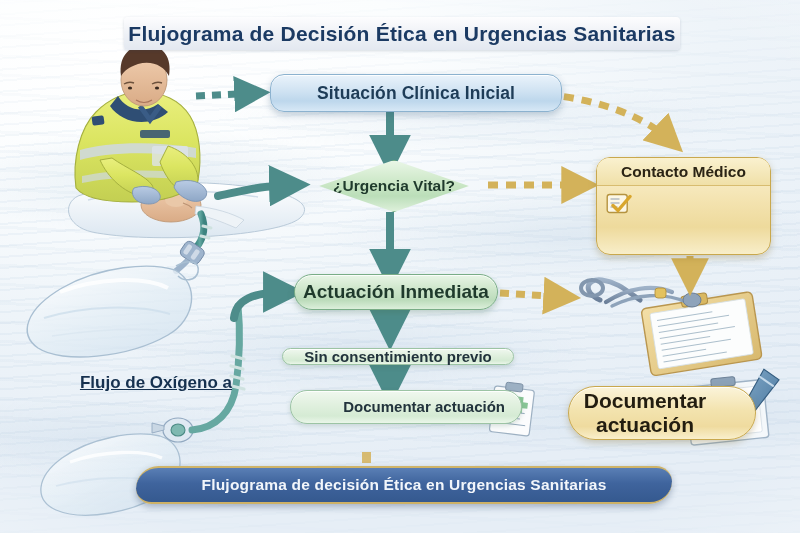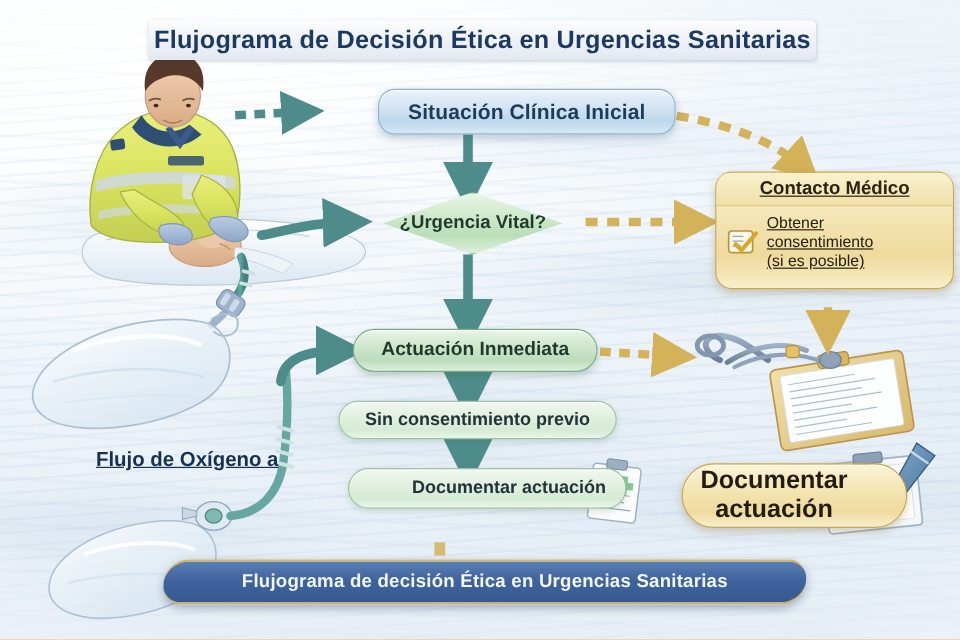--- a/index.html
+++ b/index.html
@@ -64,21 +64,21 @@
     border:1.6px solid #8cb2cf;
     box-shadow:0 3px 7px rgba(60,95,128,.30), inset 0 1px 0 rgba(255,255,255,.85);
     font-size:17.5px;font-weight:600;letter-spacing:.1px;
     color:#1e3c57;
   }
   .n-green{
     border-radius:999px;
     background:linear-gradient(180deg,#e8f5e6 0%,#cfe7cc 40%,#bcdcbb 74%,#dcefdb 100%);
     border:1.6px solid #79ad86;
     box-shadow:0 3px 6px rgba(68,110,84,.28), inset 0 1px 0 rgba(255,255,255,.8);
-    font-size:16px;font-weight:600;
+    font-size:19px;font-weight:600;
     color:#1f3a2c;
   }
   .n-green-pale{
     border-radius:999px;
     background:linear-gradient(180deg,#f0f8ef 0%,#e0f0de 45%,#d5ebd4 78%,#eaf6e9 100%);
     border:1.4px solid #9cc4a4;
     box-shadow:0 2px 5px rgba(68,110,84,.2), inset 0 1px 0 rgba(255,255,255,.85);
     font-size:15px;font-weight:600;
     color:#22333c;
   }
@@ -129,24 +129,23 @@
     border-bottom:2.5px solid #cdb166;
     border-radius:26px 18px 26px 18px;
     box-shadow:0 3px 7px rgba(30,55,95,.33);
   }
   #footer-banner .t{
     font-size:15.5px;font-weight:700;color:#f2f6fb;letter-spacing:.2px;white-space:nowrap;
   }
 
   
   #card-contacto{
-    position:absolute;left:596px;top:143px;width:199px;height:98px;
+    position:absolute;left:596px;top:157px;width:175px;height:98px;
     display:block;
     padding:0;
-    text-decoration:underline;
   }
   #card-contacto .hdr{
     height:27px;line-height:27px;text-align:center;
     font-size:15.5px;font-weight:700;color:#2b2415;
     border-bottom:1.4px solid #d8bc70;
     background:linear-gradient(180deg,#faf1cf 0%,#f0e0a8 100%);
     border-radius:12px 12px 0 0;
   }
   #card-contacto .body{
     display:flex;align-items:center;gap:7px;
@@ -394,33 +393,33 @@
 
     <path d="M390 366 L 390 390" fill="none" stroke="#4d8c8a" stroke-width="8" marker-end="url(#mTeal)"></path>
 
     <rect x="362" y="452" width="9" height="11" fill="#d3b25a" opacity=".85"></rect>
   </svg>
 
   <div id="title-plate">
     <span class="t">Flujograma de Decisión Ética en Urgencias Sanitarias</span>
   </div>
 
-  <div class="node n-blue" id="n-situacion" style="left:270px;top:74px;width:248px;height:38px;margin-left:45px;">
+  <div class="node n-blue" id="n-situacion" style="left:270px;top:74px;width:292px;height:38px;">
     <span class="node-text">Situación Clínica Inicial</span>
   </div>
 
   <div class="node n-diamond" id="n-urgencia" style="left:298px;top:160px;width:192px;height:52px;">
     <span class="node-text">¿Urgencia Vital?</span>
   </div>
 
   <div class="node n-green" id="n-actuacion" style="left:294px;top:274px;width:204px;height:36px;">
     <span class="node-text">Actuación Inmediata</span>
   </div>
 
-  <div class="node n-green-pale" id="n-sinconsent" style="left:282px;top:334px;width:232px;height:32px;">
+  <div class="node n-green-pale" id="n-sinconsent" style="left:282px;top:348px;width:232px;height:17px;">
     <span class="node-text">Sin consentimiento previo</span>
   </div>
 
   <div class="node n-green-pale" id="n-documentar" style="left:290px;top:390px;width:232px;height:34px;justify-content:flex-end;">
     <span class="node-text" style="margin-right:16px;">Documentar actuación</span>
   </div>
 
   <div class="node n-gold-pill" id="n-documentar-alt" style="left:568px;top:386px;width:188px;height:54px;flex-direction:column;padding-right:34px;">
     <span class="node-text">Documentar</span>
     <span class="node-text">actuación</span>
@@ -433,25 +432,20 @@
         <svg width="26" height="24" viewBox="0 0 26 24" xmlns="http://www.w3.org/2000/svg">
           <rect x="1.2" y="2.5" width="20" height="18" rx="2.5" fill="#fcf7e6" stroke="#b59340" stroke-width="1.4"></rect>
           <g stroke="#9aa7b4" stroke-width="1.1">
             <path d="M4.5 7 h9"></path>
               <path d="M4.5 11 h9"></path>
               <path d="M4.5 15 h7"></path>
           </g>
           <path d="M7 13.5 L 12 18.5 L 24 4.5" fill="none" stroke="#d9a62c" stroke-width="3.4" stroke-linecap="round" stroke-linejoin="round"></path>
         </svg>
       </span>
-      <span class="txt">
-        <span>Obtener</span><br>
-        <span>consentimiento</span><br>
-        <span>(si es posible)</span>
-      </span>
     </div>
   </div>
 
   <div id="oxy-caption">
     <div>Flujo de Oxígeno a</div>
   </div>
 
   <div id="footer-banner">
     <span class="t">Flujograma de decisión Ética en Urgencias Sanitarias</span>
   </div>

